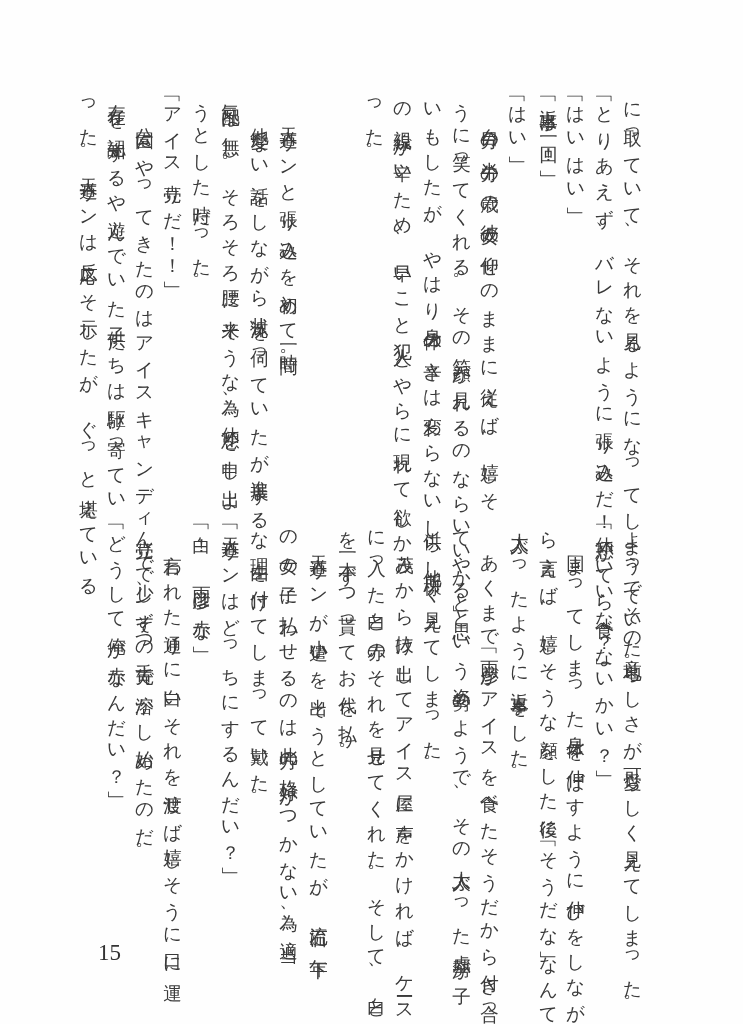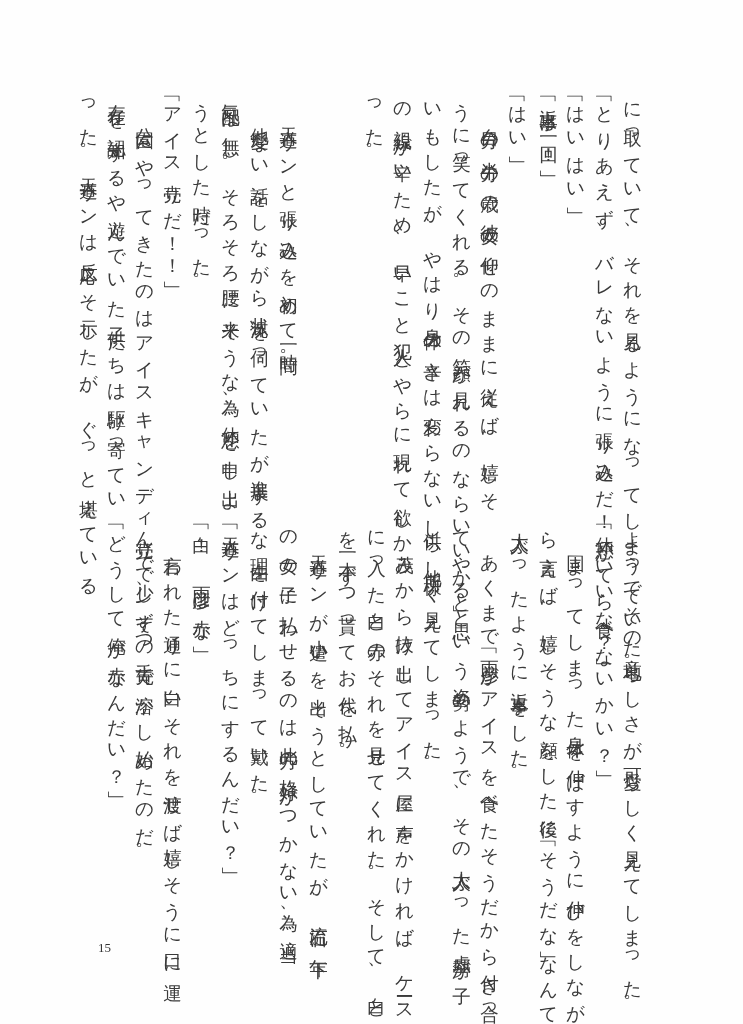--- a/index.html
+++ b/index.html
@@ -12,21 +12,21 @@
     font-size: 18.5px;
     line-height: 22px;
     letter-spacing: 4.1px;
     color: #3a3a3a;
     white-space: nowrap;
     width: 22px;
   }
   .pagenum {
     position: absolute; left: 98px; top: 940px;
     font-family: "Liberation Serif", "DejaVu Serif", serif;
-    font-size: 13px; color: #333;
+    font-size: 23px; color: #333;
   }
 </style>
 </head>
 <body>
 
 <div class="page">
   <div id="top-block">
       <div class="col" style="left: 621px; top: 90px;">に取っていて、それを見るようになってしまっていた。</div>
       <div class="col" style="left: 593px; top: 90px;">「とりあえず、バレないように張り込みだ！　いいな？」</div>
       <div class="col" style="left: 564px; top: 90px;">「はいはい」</div>

